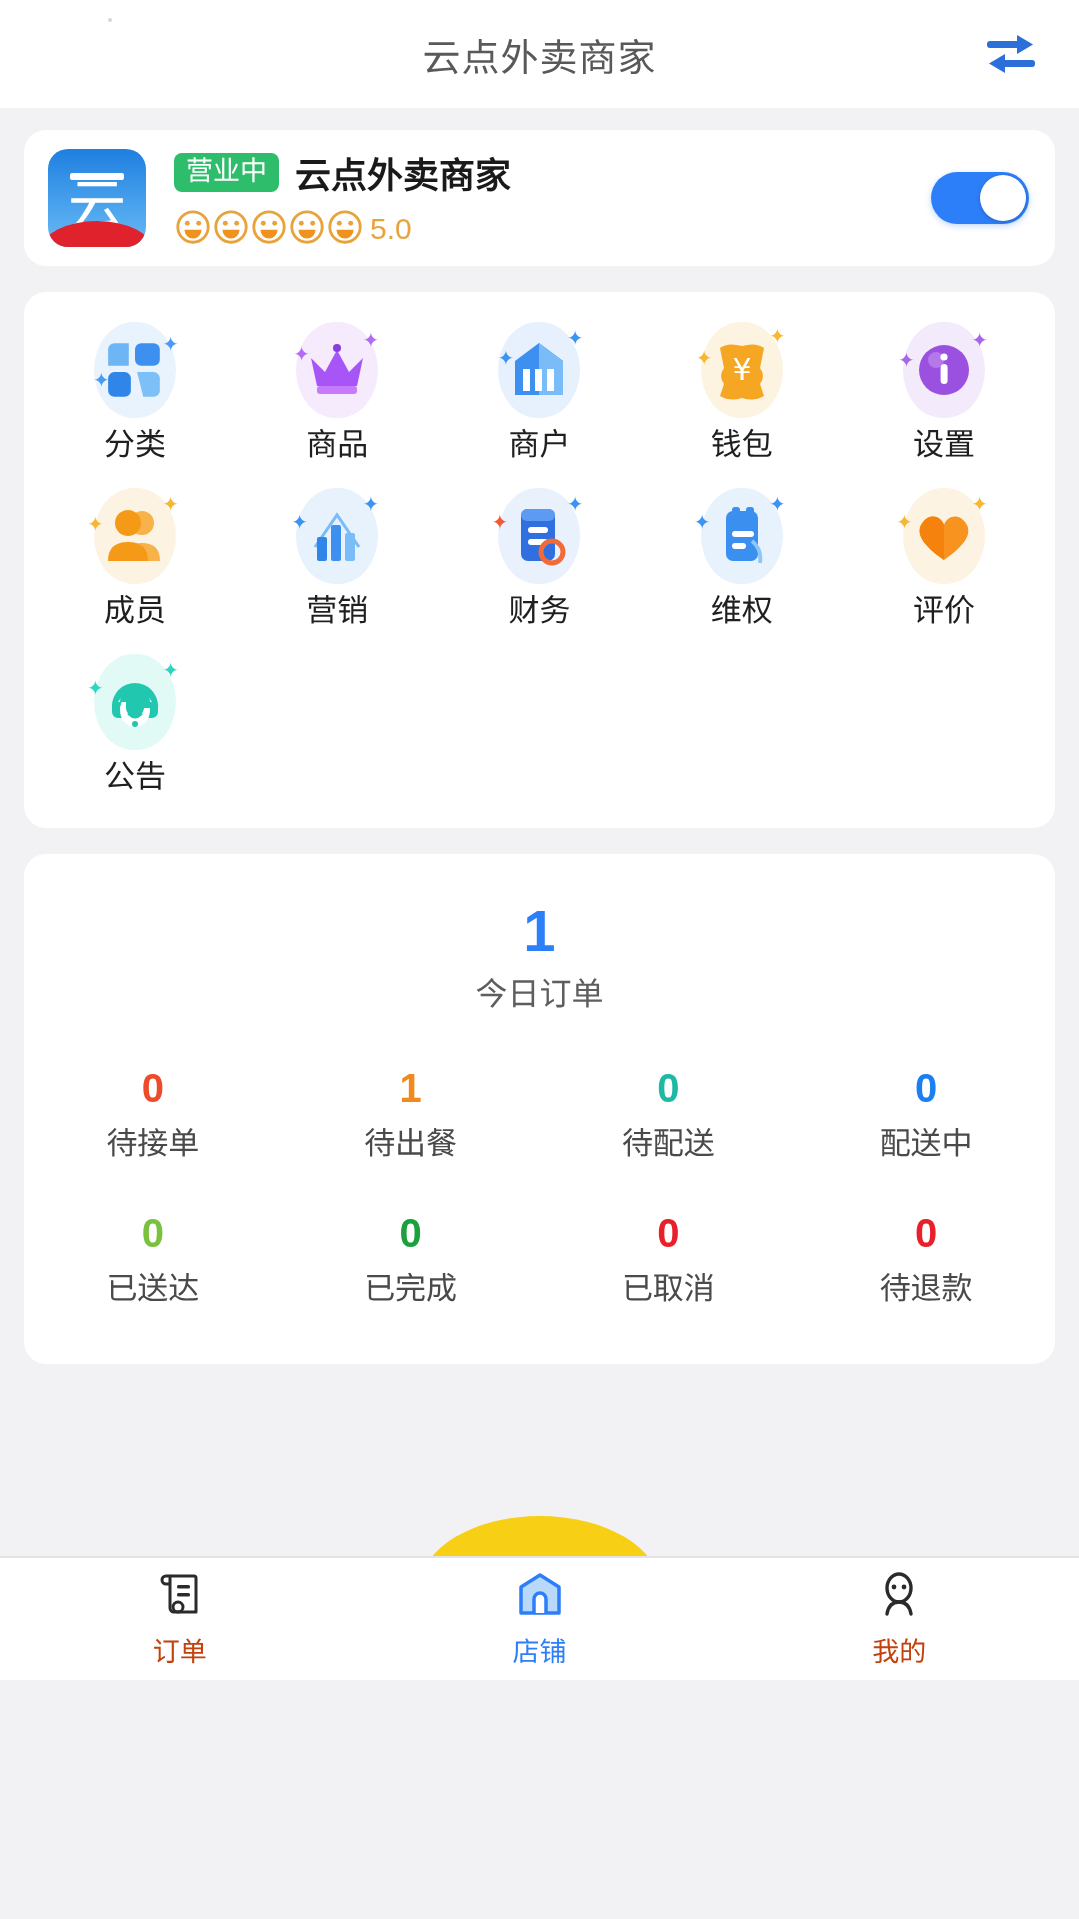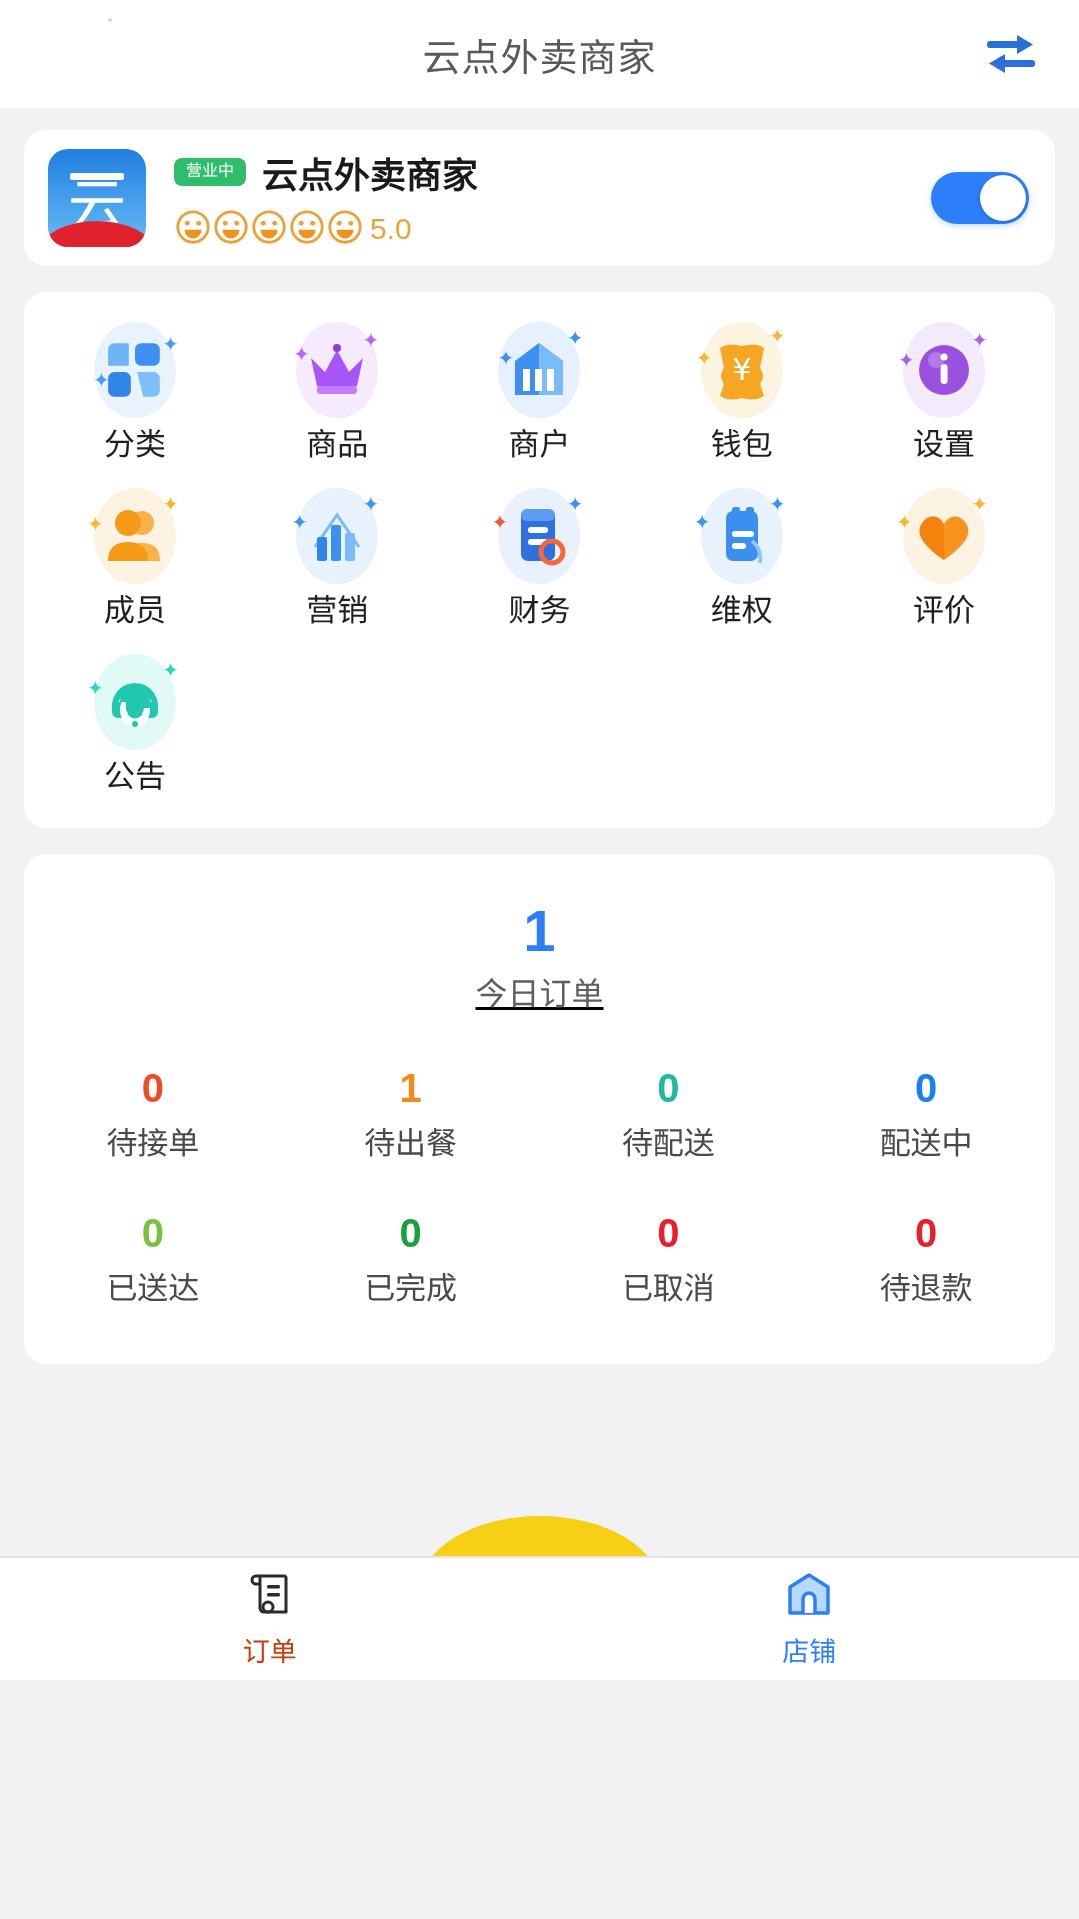--- a/index.html
+++ b/index.html
@@ -131,21 +131,21 @@
     gap: 10px;
   }
   .shop-name-row {
     display: flex;
     align-items: center;
     gap: 16px;
   }
   .badge-open {
     background: #2ebd6b;
     color: #ffffff;
-    font-size: 16px;
+    font-size: 27px;
     padding: 5px 12px 7px;
     border-radius: 8px;
     line-height: 1;
   }
   .shop-name {
     font-size: 36px;
     font-weight: bold;
     color: #1a1a1a;
   }
   .rating-row {
@@ -239,21 +239,20 @@
   }
   .stats-big {
     font-size: 58px;
     font-weight: bold;
     line-height: 1;
   }
   .stats-big-label-row {
     display: flex;
     align-items: flex-end;
     gap: 12px;
-    text-decoration: underline;
   }
   .stats-big-label {
     font-size: 32px;
     color: #5e5e5e;
   }
   .stats-refresh {
     font-size: 32px;
     color: #3f8ae0;
   }
   .stats-grid {
@@ -643,17 +642,28 @@
       <div class="tab active">
         <span>
           <svg width="48" height="48" viewBox="0 0 48 48">
             <path d="M24 5 L43 17 V43 H5 V17 Z" fill="#b9d9fb" stroke="#2d7ff9" stroke-width="3.5" stroke-linejoin="round"></path>
             <path d="M18 43 V29 a6 6 0 0 1 12 0 V43" fill="#ffffff" stroke="#2d7ff9" stroke-width="3.5" stroke-linejoin="round"></path>
           </svg>
         </span>
         <span class="tab-label">店铺</span>
       </div>
 
+      <div class="tab">
+        <span>
+          <svg width="48" height="48" viewBox="0 0 48 48">
+            <ellipse cx="24" cy="18" rx="12" ry="14" fill="none" stroke="#2b2b2b" stroke-width="3.4"></ellipse>
+            <circle cx="19" cy="17" r="2.4" fill="#2b2b2b"></circle>
+            <circle cx="29" cy="17" r="2.4" fill="#2b2b2b"></circle>
+            <path d="M12 44 q2-12 12-12 t12 12" fill="none" stroke="#2b2b2b" stroke-width="3.4" stroke-linecap="round"></path>
+          </svg>
+        </span>
+        <span class="tab-label">我的</span>
+      </div>
 
     </div>
   </div>
 
 </div>
 
 </body></html>

